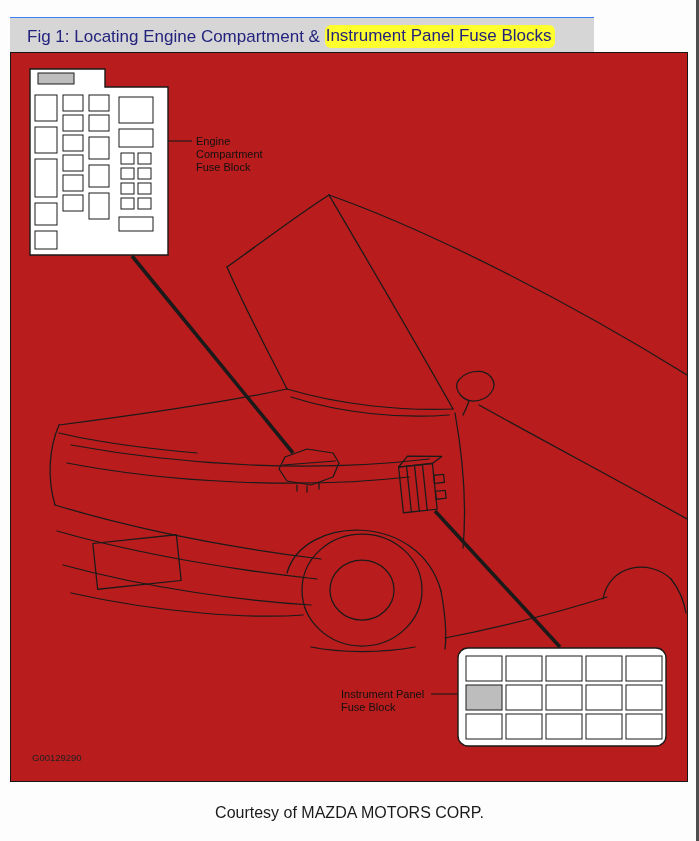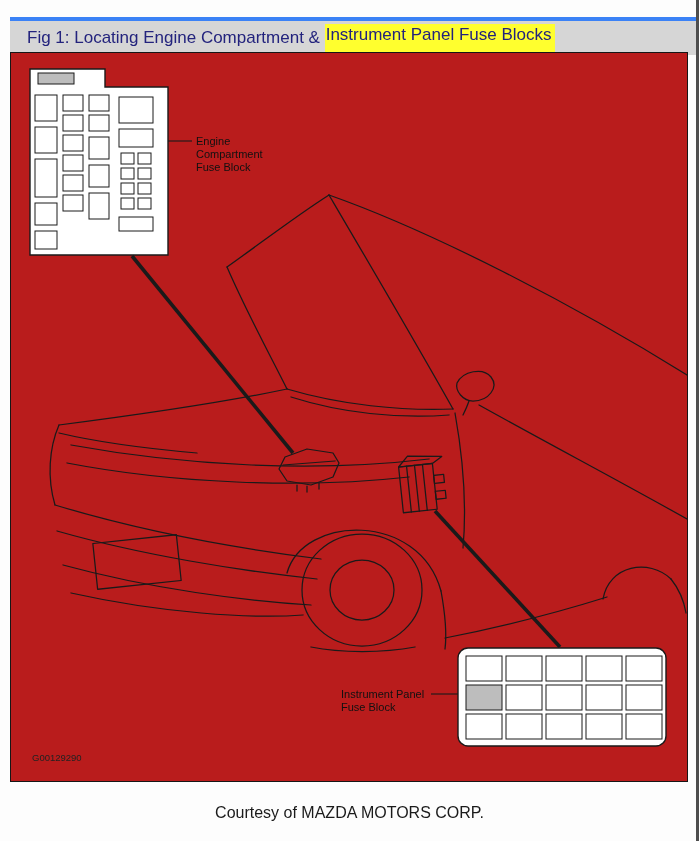--- a/index.html
+++ b/index.html
@@ -1,27 +1,27 @@
 <!DOCTYPE html>
 <html style="--highlight: #ffff2e; --title-text: #23237d; --header-bg: #d6d6d6; --line: #1a1a1a;"><head>
 <meta charset="utf-8">
 <style>
   * { margin:0; padding:0; box-sizing:border-box; }
   html,body { background:#ffffff; }
   body { width:699px; height:841px; font-family:"Liberation Sans", sans-serif; }
   .page { position:relative; width:699px; height:841px; background:#fdfdfd; overflow:hidden; }
   .title-bar {
-    position:absolute; left:10px; top:17px; width:686px; height:38px;
+    position:absolute; left:10px; top:17px; width:584px; height:38px;
     background:var(--header-bg,#d6d6d6);
-    border-top:4px solid #3b82f6;
+    border-top:1px solid #3b82f6;
     display:flex; align-items:center; padding-left:17px;
     font-size:17px; color:var(--title-text,#23237d);
     white-space:pre;
   }
-  .hl { background:var(--highlight,#ffff2e); padding:1px 3px 8px 1px; color:var(--title-text,#23237d); }
+  .hl { background:var(--highlight,#ffff2e); padding:1px 3px 2px 1px; color:var(--title-text,#23237d);border-radius:6px; }
   .diagram-box {
     position:absolute; left:10px; top:52px; width:678px; height:730px;
     border:1px solid #161616; background:#b91c1c;
   }
   .right-edge { position:absolute; top:0; right:0; width:3px; height:841px; background:#4e4e4e; }
   .courtesy { position:absolute; left:0; top:804px; width:699px; text-align:center; font-size:16px; color:#1b1b1b; }
 
   svg .ln { fill:none; stroke:var(--line,#1a1a1a); stroke-width:1.25; stroke-linecap:round; stroke-linejoin:round; }
   svg .blk { fill:#ffffff; stroke:var(--line,#1a1a1a); stroke-width:1.4; }
   svg .fuse { fill:none; stroke:var(--line,#1a1a1a); stroke-width:1; }

